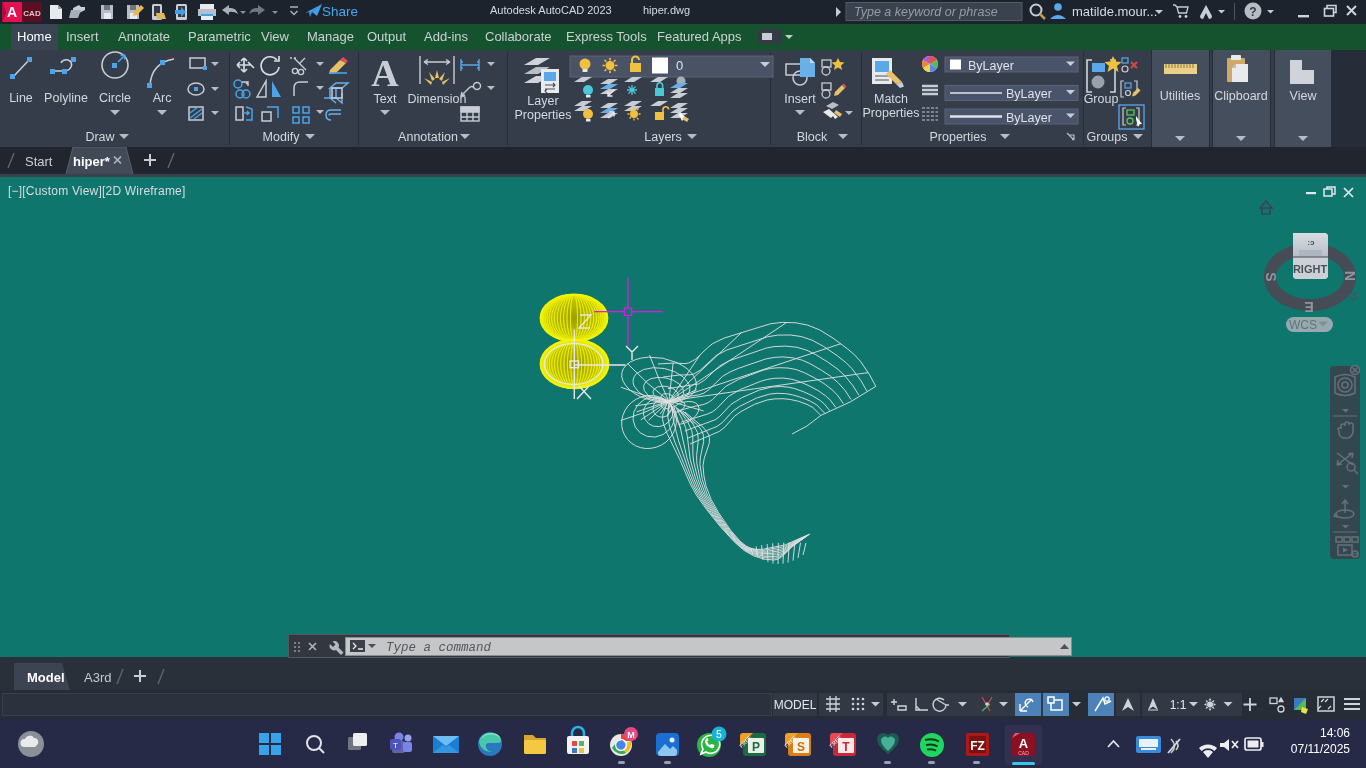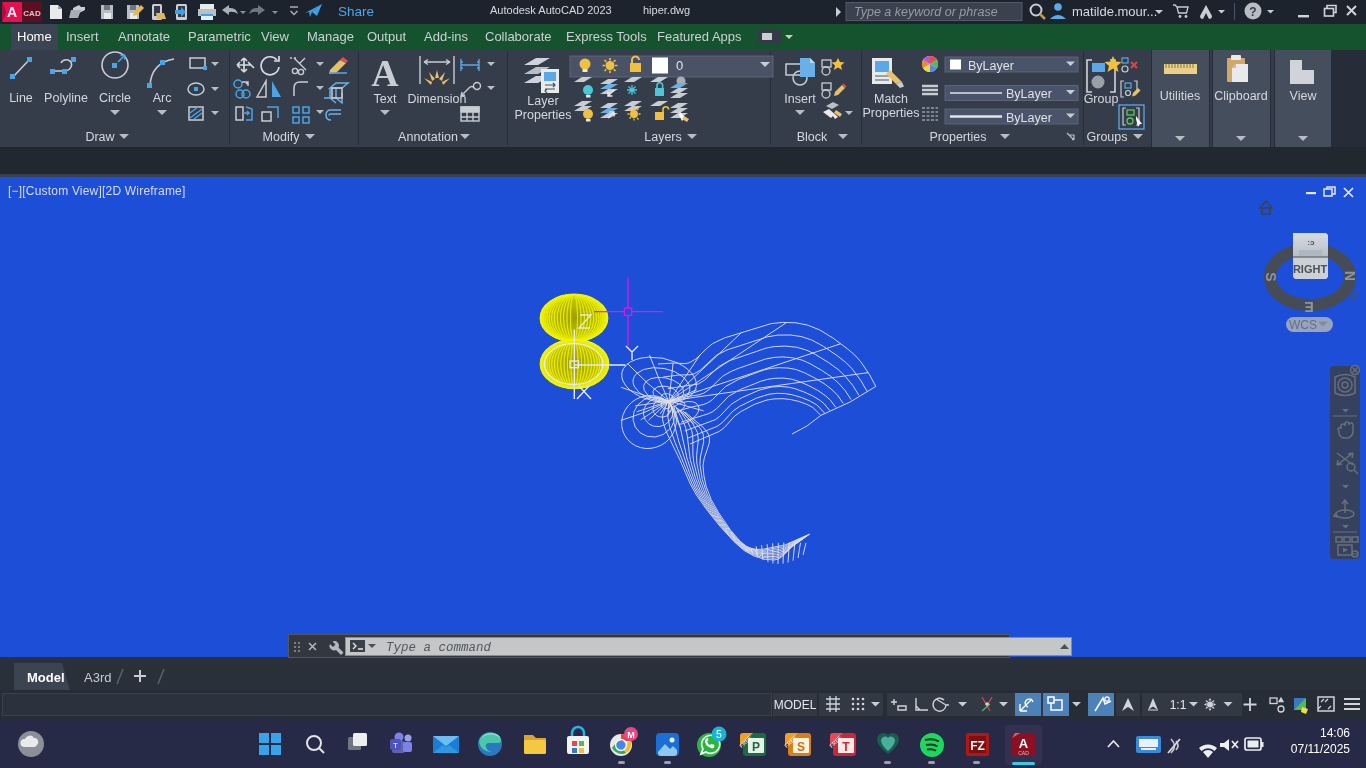--- a/index.html
+++ b/index.html
@@ -13,21 +13,21 @@
 #ribtabs{left:0;top:24px;width:1366px;height:26px;background:#14532d;}
 .rtab{position:absolute;top:0;height:26px;line-height:26px;font-size:13px;color:#ccd0d6;padding:0 6px;}
 .rtab.active{background:#3b4452;color:#fff;border-radius:3px 3px 0 0;}
 
 #ribbon{left:0;top:50px;width:1366px;height:97px;background:#353d4b;}
 .ribbonlight{position:absolute;top:0;height:97px;background:#454e5d;border-left:1px solid #272d38;border-right:1px solid #272d38;}
 
 #ftabs{left:0;top:147px;width:1366px;height:27px;background:#20252e;}
 #fstrip{left:0;top:174px;width:1366px;height:3px;background:#3a414e;}
 
-#canvas{left:0;top:177px;width:1366px;height:486px;background:#1d4ed8;}
+#canvas{left:0;top:177px;width:1366px;height:486px;background:#0f766e;}
 #vplabel{left:8px;top:7px;font-size:12px;color:#d9dcdf;letter-spacing:0.2px;}
 
 #cmdbar{left:288px;top:457px;width:722px;height:24px;background:#333840;border:1px solid #54575e;display:flex;align-items:center;}
 #cmdinput{position:absolute;left:56px;top:2px;width:727px;height:19px;background:#c4c6c8;border:1px solid #8a8d90;}
 
 #mtabs{left:0;top:663px;width:1366px;height:27px;background:#2a303a;}
 
 #status{left:0;top:690px;width:1366px;height:29px;background:#272d37;}
 
 #taskbar{left:0;top:719px;width:1366px;height:49px;background:#262a46;}
@@ -75,21 +75,21 @@
 
       <path d="M222 10 l7 -5 v3 q7 -1 9 6 q-4 -3 -9 -2 v3 z" fill="#aab0b8"></path>
       <path d="M240 11 l3 3 l3 -3 z" fill="#8a9098"></path>
       <path d="M265 10 l-7 -5 v3 q-7 -1 -9 6 q4 -3 9 -2 v3 z" fill="#70777f"></path>
       <path d="M272 11 l3 3 l3 -3 z" fill="#8a9098"></path>
       <path d="M290 7 h8 M290.5 11 l3.5 3.5 l3.5 -3.5" fill="none" stroke="#aab0b8" stroke-width="1.5"></path>
 
       <path d="M305 13 L322 4 L317 16 L312 12 L310 17 L309 12 Z" fill="#3fa0e8"></path>
       <path d="M322 4 L312 12 L310 17 L311 12 Z" fill="#2b7cc0"></path>
     </svg>
-    <div class="txt" style="left:338px;color:#4ba6ee;font-size:13.5px">Share</div>
+    <div class="txt" style="left:322px;color:#4ba6ee;font-size:13.5px">Share</div>
     <div class="txt" style="left:490px;font-size:11px">Autodesk AutoCAD 2023</div>
     <div class="txt" style="left:643px;font-size:11px">hiper.dwg</div>
     <svg class="abs" style="left:830px;top:0" width="536" height="24">
       <path d="M6 7 l5 5 l-5 5 z" fill="#c8ccd3"></path>
       <rect x="16" y="2.5" width="176" height="18" fill="#3a4250" stroke="#545b66" stroke-width="1"></rect>
       <text x="24" y="16" font-size="12.5" font-style="italic" fill="#969ca4">Type a keyword or phrase</text>
       <circle cx="206" cy="10" r="5.5" fill="none" stroke="#c8ccd3" stroke-width="2"></circle>
       <path d="M210 14 l5 5" stroke="#c09b4a" stroke-width="2.5"></path>
       <circle cx="228" cy="7" r="3.8" fill="#59abe8"></circle>
         <path d="M220 19 q8 -8 16 0 z" fill="#59abe8"></path>
@@ -419,20 +419,32 @@
         <rect x="1227" y="8" width="18" height="24" rx="1" fill="#d0a868"></rect>
         <rect x="1231" y="5" width="10" height="5" rx="1" fill="#e8eaec"></rect>
         <path d="M1236 14 h12 v18 h-16 v-14 z" fill="#e8eaec"></path>
           <path d="M1236 14 v4 h-4 z" fill="#b8bec6"></path>
       </g>
       <text x="1241" y="50" font-size="12.5" fill="#d4d8de" text-anchor="middle">Clipboard</text>
       <path d="M1236 86 l5 5 l5 -5 z" fill="#b8bdc4"></path>
       <path d="M1290 10 h12 v10 h12 v14 h-24 z" fill="#d0d4da"></path>
       <text x="1303" y="50" font-size="12.5" fill="#d4d8de" text-anchor="middle">View</text>
       <path d="M1298 86 l5 5 l5 -5 z" fill="#b8bdc4"></path>
+    </svg>
+  </div>
+  <div class="abs" id="ftabs">
+    <svg class="abs" style="left:0;top:0" width="400" height="27" font-family="Liberation Sans,sans-serif">
+      <path d="M8 21 l6 -15" stroke="#5a616c" stroke-width="1.5"></path>
+      <text x="25" y="18.5" font-size="13" fill="#ccd0d6">Start</text>
+      <path d="M66 27 l7 -27 h53 l7 27 z" fill="#424a58"></path>
+      <path d="M66 27 l7 -27 h53 l7 27" fill="none" stroke="#596070" stroke-width="1"></path>
+      <text x="73" y="18.5" font-size="13" font-weight="bold" fill="#ffffff">hiper*</text>
+      <path d="M114 9.5 l7 7 m0 -7 l-7 7" stroke="#b4b9c0" stroke-width="1.6"></path>
+      <path d="M150 7 v12 M144 13 h12" stroke="#c8ccd3" stroke-width="2"></path>
+      <path d="M168 21 l6 -15" stroke="#5a616c" stroke-width="1.5"></path>
     </svg>
   </div>
   <div class="abs" id="fstrip"></div>
   <div class="abs" id="canvas">
     <div class="abs" id="vplabel">[−][Custom View][2D Wireframe]</div>
     <svg class="abs" style="left:1280px;top:8px" width="86" height="14">
       <rect x="26" y="7" width="10" height="2.2" fill="#e4e7ea"></rect>
       <rect x="44" y="4" width="8" height="7" fill="none" stroke="#e4e7ea" stroke-width="1.5"></rect>
       <path d="M47 4 v-2 h8 v7 h-3" fill="none" stroke="#e4e7ea" stroke-width="1.5"></path>
       <path d="M64 3 l9 9 m0 -9 l-9 9" stroke="#e4e7ea" stroke-width="1.7"></path>

